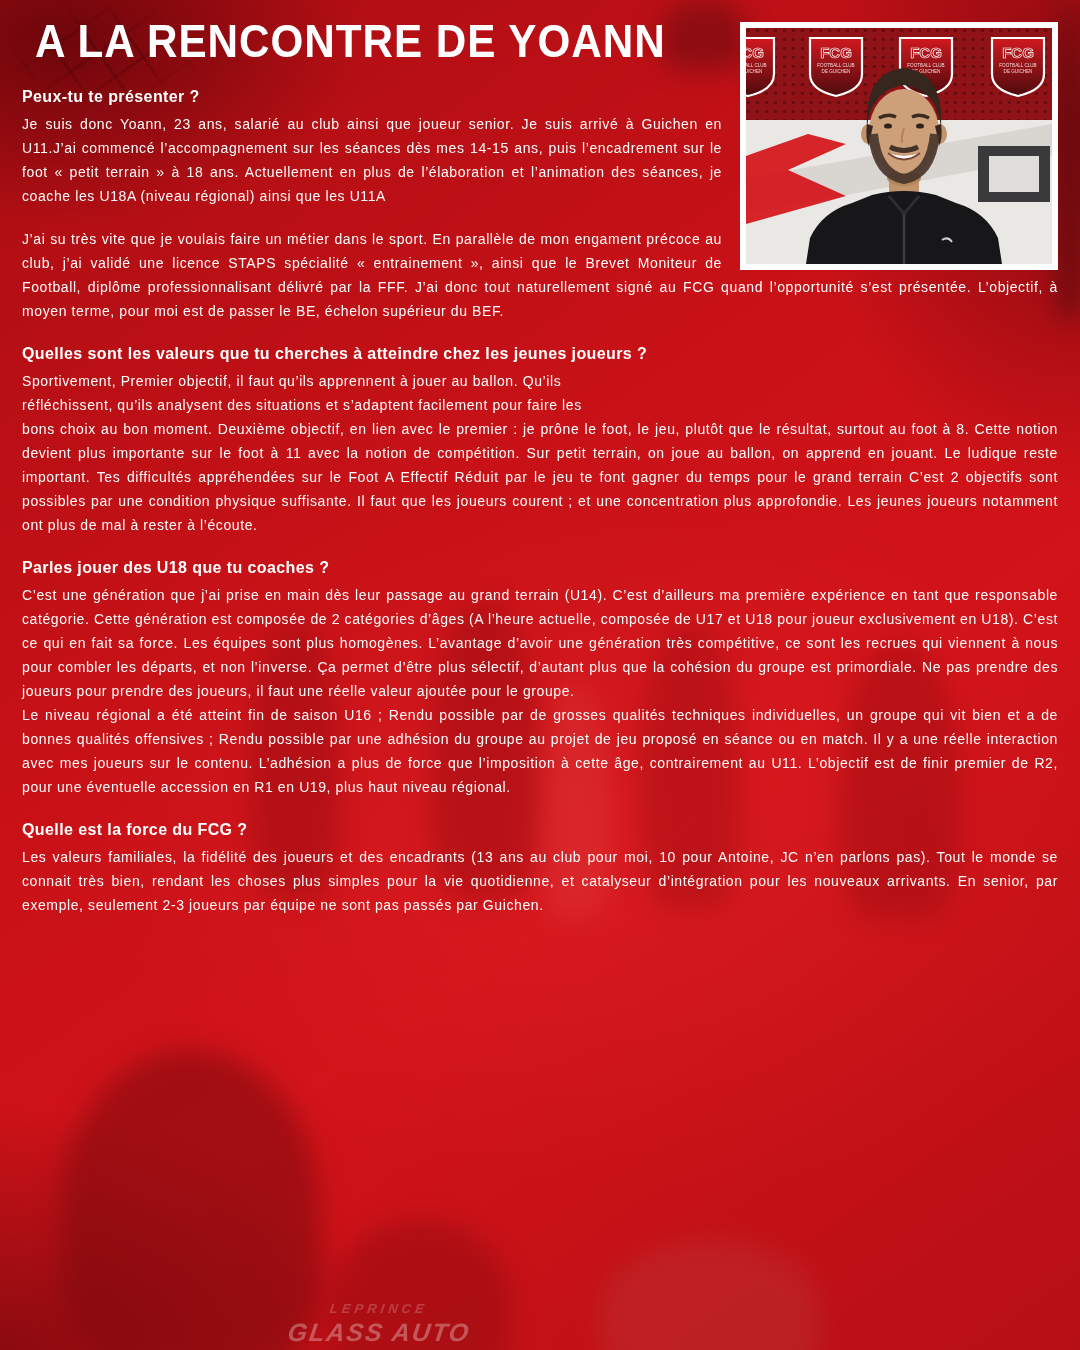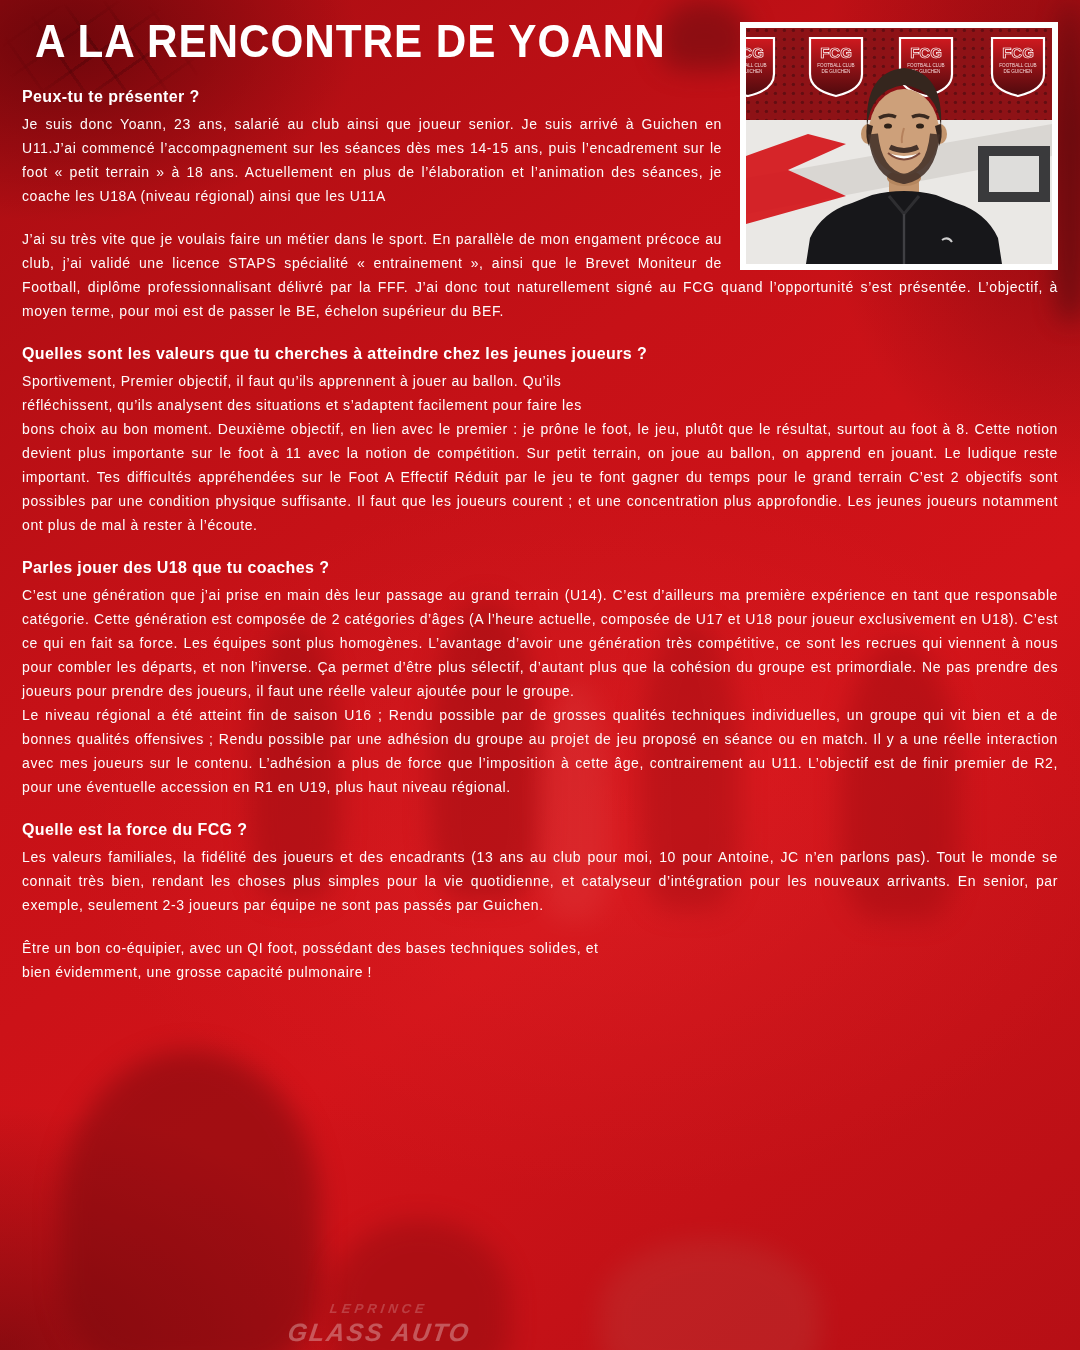--- a/index.html
+++ b/index.html
@@ -174,18 +174,16 @@
       <p class="ans">C’est une génération que j’ai prise en main dès leur passage au grand terrain (U14). C’est d’ailleurs ma première expérience en tant que responsable catégorie. Cette génération est composée de 2 catégories d’âges (A l’heure actuelle, composée de U17 et U18 pour joueur exclusivement en U18). C’est ce qui en fait sa force. Les équipes sont plus homogènes. L’avantage d’avoir une génération très compétitive, ce sont les recrues qui viennent à nous pour combler les départs, et non l’inverse. Ça permet d’être plus sélectif, d’autant plus que la cohésion du groupe est primordiale. Ne pas prendre des joueurs pour prendre des joueurs, il faut une réelle valeur ajoutée pour le groupe.</p>
       <p class="ans standalone">Le niveau régional a été atteint fin de saison U16 ; Rendu possible par de grosses qualités techniques individuelles, un groupe qui vit bien et a de bonnes qualités offensives ; Rendu possible par une adhésion du groupe au projet de jeu proposé en séance ou en match. Il y a une réelle interaction avec mes joueurs sur le contenu. L’adhésion a plus de force que l’imposition à cette âge, contrairement au U11. L’objectif est de finir premier de R2, pour une éventuelle accession en R1 en U19, plus haut niveau régional.</p>
     </section>
 
     <section class="block">
       <h2 class="question">Quelle est la force du FCG ?</h2>
       <p class="ans">Les valeurs familiales, la fidélité des joueurs et des encadrants (13 ans au club pour moi, 10 pour Antoine, JC n’en parlons pas). Tout le monde se connait très bien, rendant les choses plus simples pour la vie quotidienne, et catalyseur d’intégration pour les nouveaux arrivants. En senior, par exemple, seulement 2-3 joueurs par équipe ne sont pas passés par Guichen.</p>
     </section>
 
     <section class="block">
-      <p class="ans">Être un bon co-équipier, avec un QI foot, possédant des bases techniques solides, et
-bien évidemment, une grosse capacité pulmonaire !</p>
     </section>
 
   </div>
 </div>
 
 </body></html>

